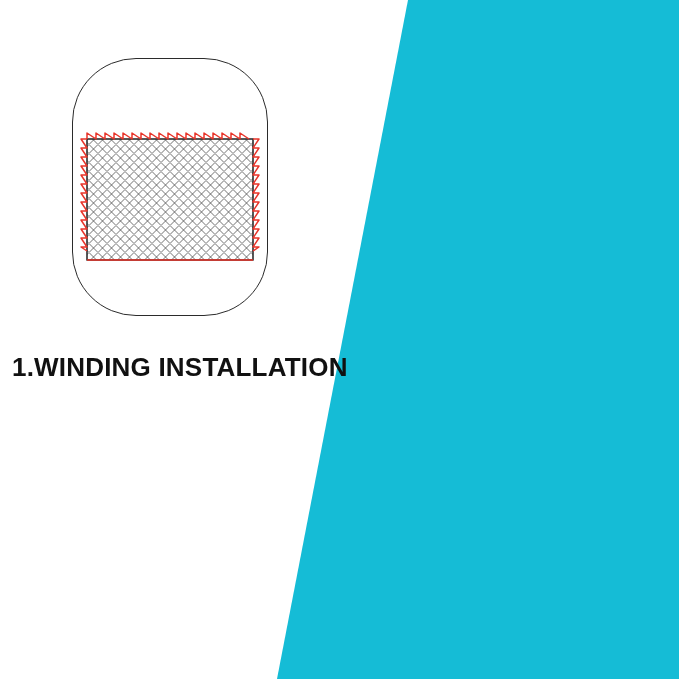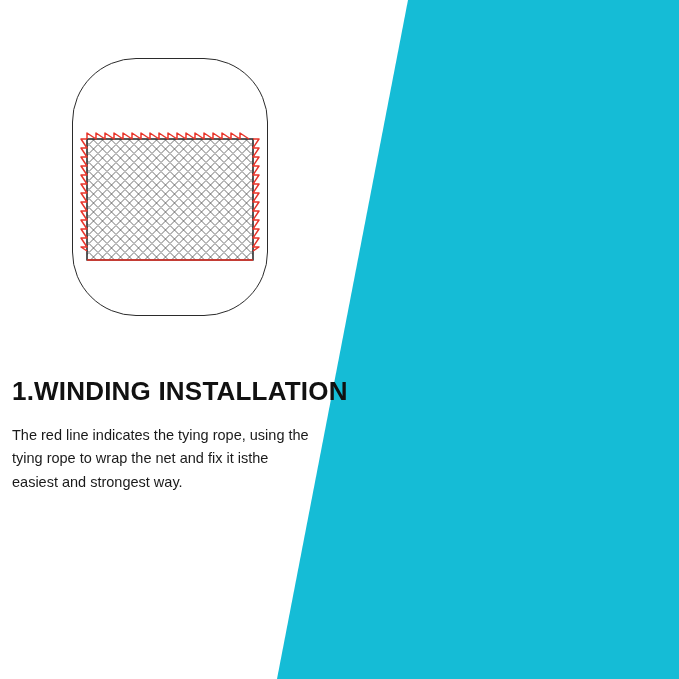--- a/index.html
+++ b/index.html
@@ -80,21 +80,20 @@
     font-weight: bold;
     letter-spacing: 0.2px;
     line-height: 1.22;
   }
   .heading-left {
     left: 12px;
     top: 352px;
     width: 340px;
     font-size: 26px;
     color: #111111;
-    margin-top: 24px;
   }
   .body-text {
     position: absolute;
     font-size: 14.5px;
     line-height: 1.62;
   }
   .body-left {
     left: 12px;
     top: 424px;
     width: 300px;
@@ -129,21 +128,20 @@
         <path d="M7 8 l-6 0 l6 9 l-6 0 l6 9 l-6 0 l6 9 l-6 0 l6 9 l-6 0 l6 9 l-6 0 l6 9 l-6 0 l6 9 l-6 0 l6 9 l-6 0 l6 9 l-6 0 l6 9 l-6 0 l6 9 l-6 0 l6 9 l-6 0 l6 4" fill="none" stroke="#e8342a" stroke-width="1.5" stroke-linejoin="round"></path>
 
         <path d="M173 8 l6 0 l-6 9 l6 0 l-6 9 l6 0 l-6 9 l6 0 l-6 9 l6 0 l-6 9 l6 0 l-6 9 l6 0 l-6 9 l6 0 l-6 9 l6 0 l-6 9 l6 0 l-6 9 l6 0 l-6 9 l6 0 l-6 9 l6 0 l-6 4" fill="none" stroke="#e8342a" stroke-width="1.5" stroke-linejoin="round"></path>
 
         <path d="M7 129 L173 129" fill="none" stroke="#e8342a" stroke-width="1.5"></path>
       </svg>
     </div>
 
     <div class="heading heading-left">1.WINDING INSTALLATION</div>
 
-    <div class="body-text body-left">The red line indicates the tying rope, using the tying rope to wrap the net and fix it isthe easiest and strongest way.</div>
   </div>
 
   <div class="panel panel-right">
 
     
 
     
 
     
 

